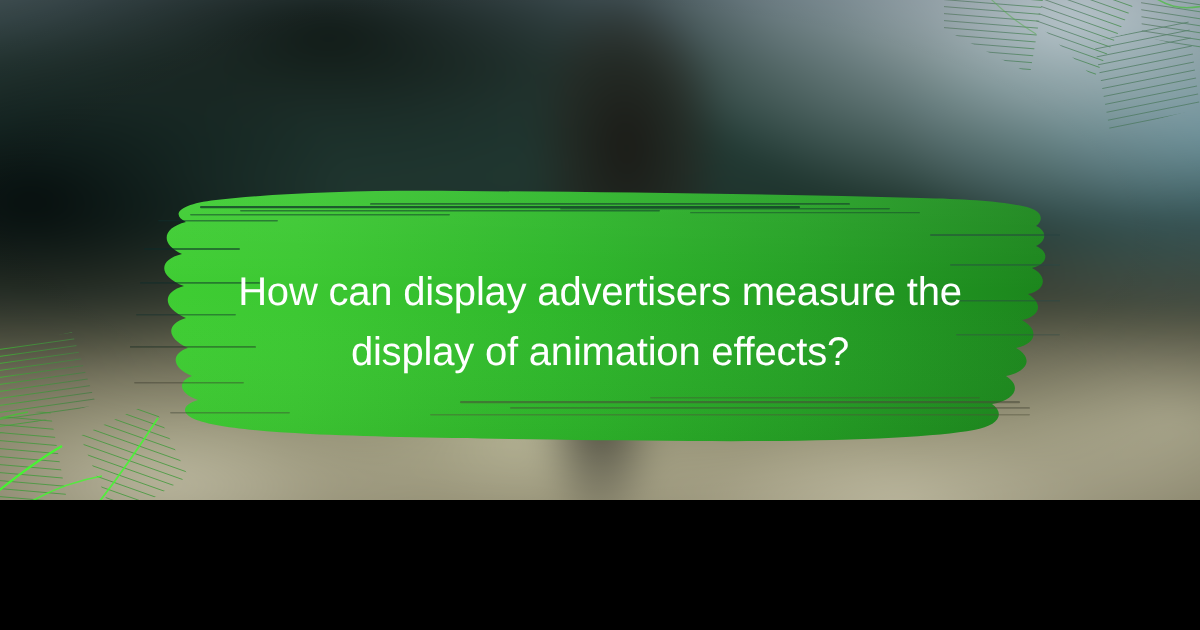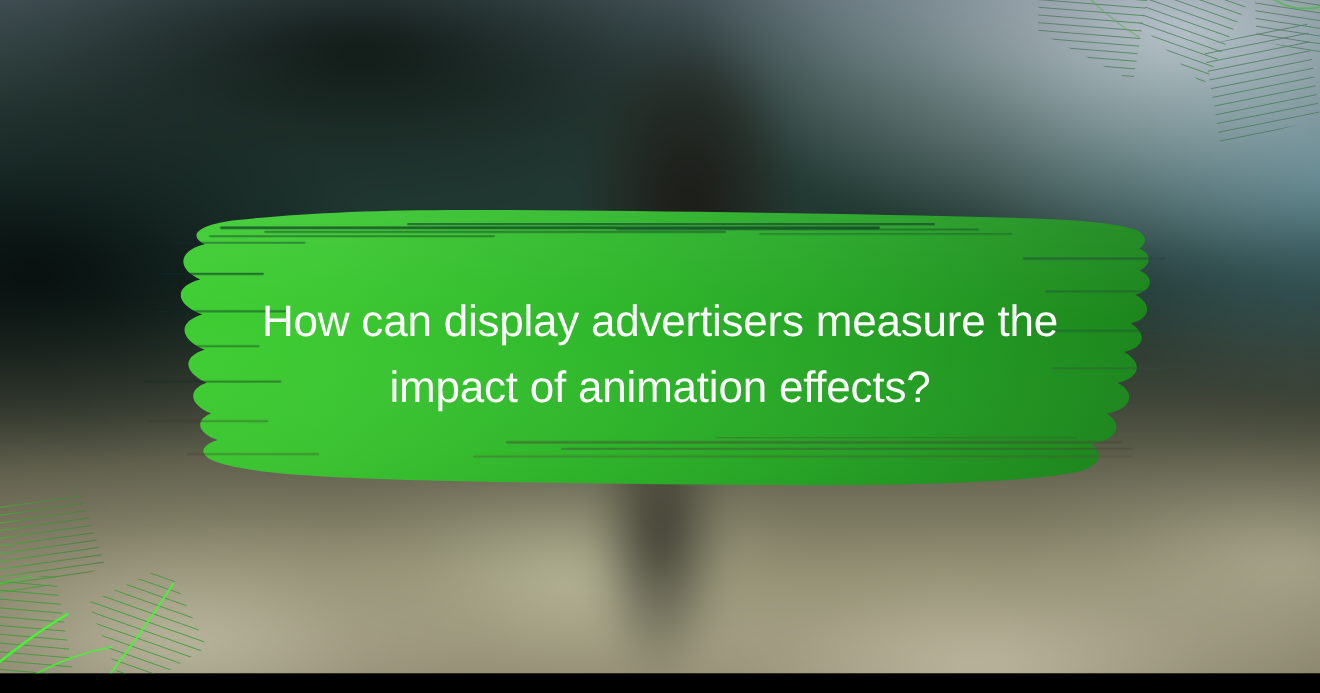--- a/index.html
+++ b/index.html
@@ -3,21 +3,21 @@
 <meta charset="utf-8">
 <style>
   html, body {
     margin: 0;
     padding: 0;
     background: #000;
   }
   #stage {
     position: relative;
     width: 1200px;
-    height: 612px;
+    height: 500px;
     overflow: hidden;
     font-family: "Liberation Sans", sans-serif;
   }
 
   
   .bg-photo {
     position: absolute;
     inset: -40px;
     background:
       
@@ -370,16 +370,16 @@
         <rect x="380" y="221" width="520" height="1.8" rx="1" fill="#4a4a38" opacity="0.5"></rect>
         <rect x="300" y="228" width="600" height="1.6" rx="1" fill="#524f3c" opacity="0.45"></rect>
         <rect x="520" y="211" width="330" height="1.4" rx="1" fill="#4a4a38" opacity="0.4"></rect>
         <rect x="40" y="226" width="120" height="1.6" rx="1" fill="#3d4233" opacity="0.45"></rect>
       </g>
     </svg>
   </div>
 
   <div class="headline">
     <span class="ln">How can display advertisers measure the</span>
-    <span class="ln">impact of animation effects?</span>
+    <span class="ln">display of animation effects?</span>
   </div>
 
 </div>
 
 </body></html>

